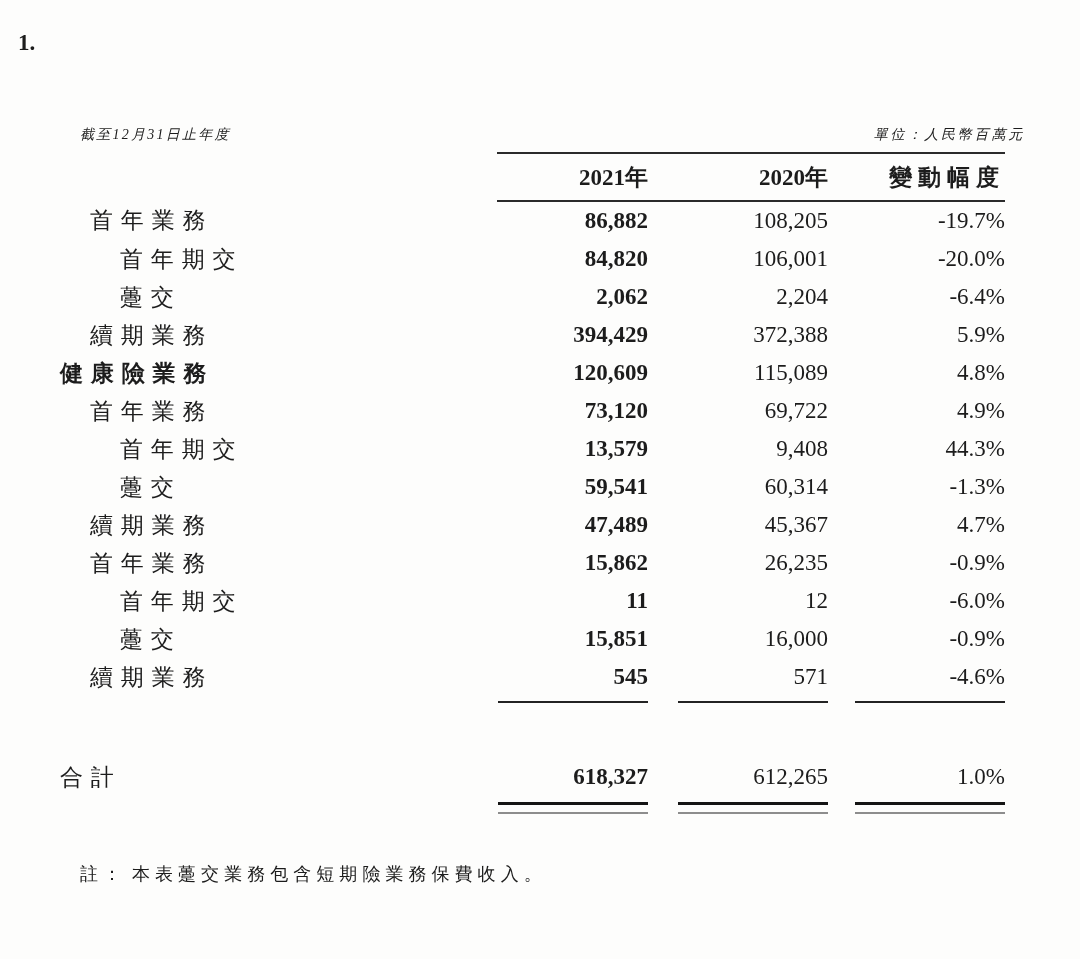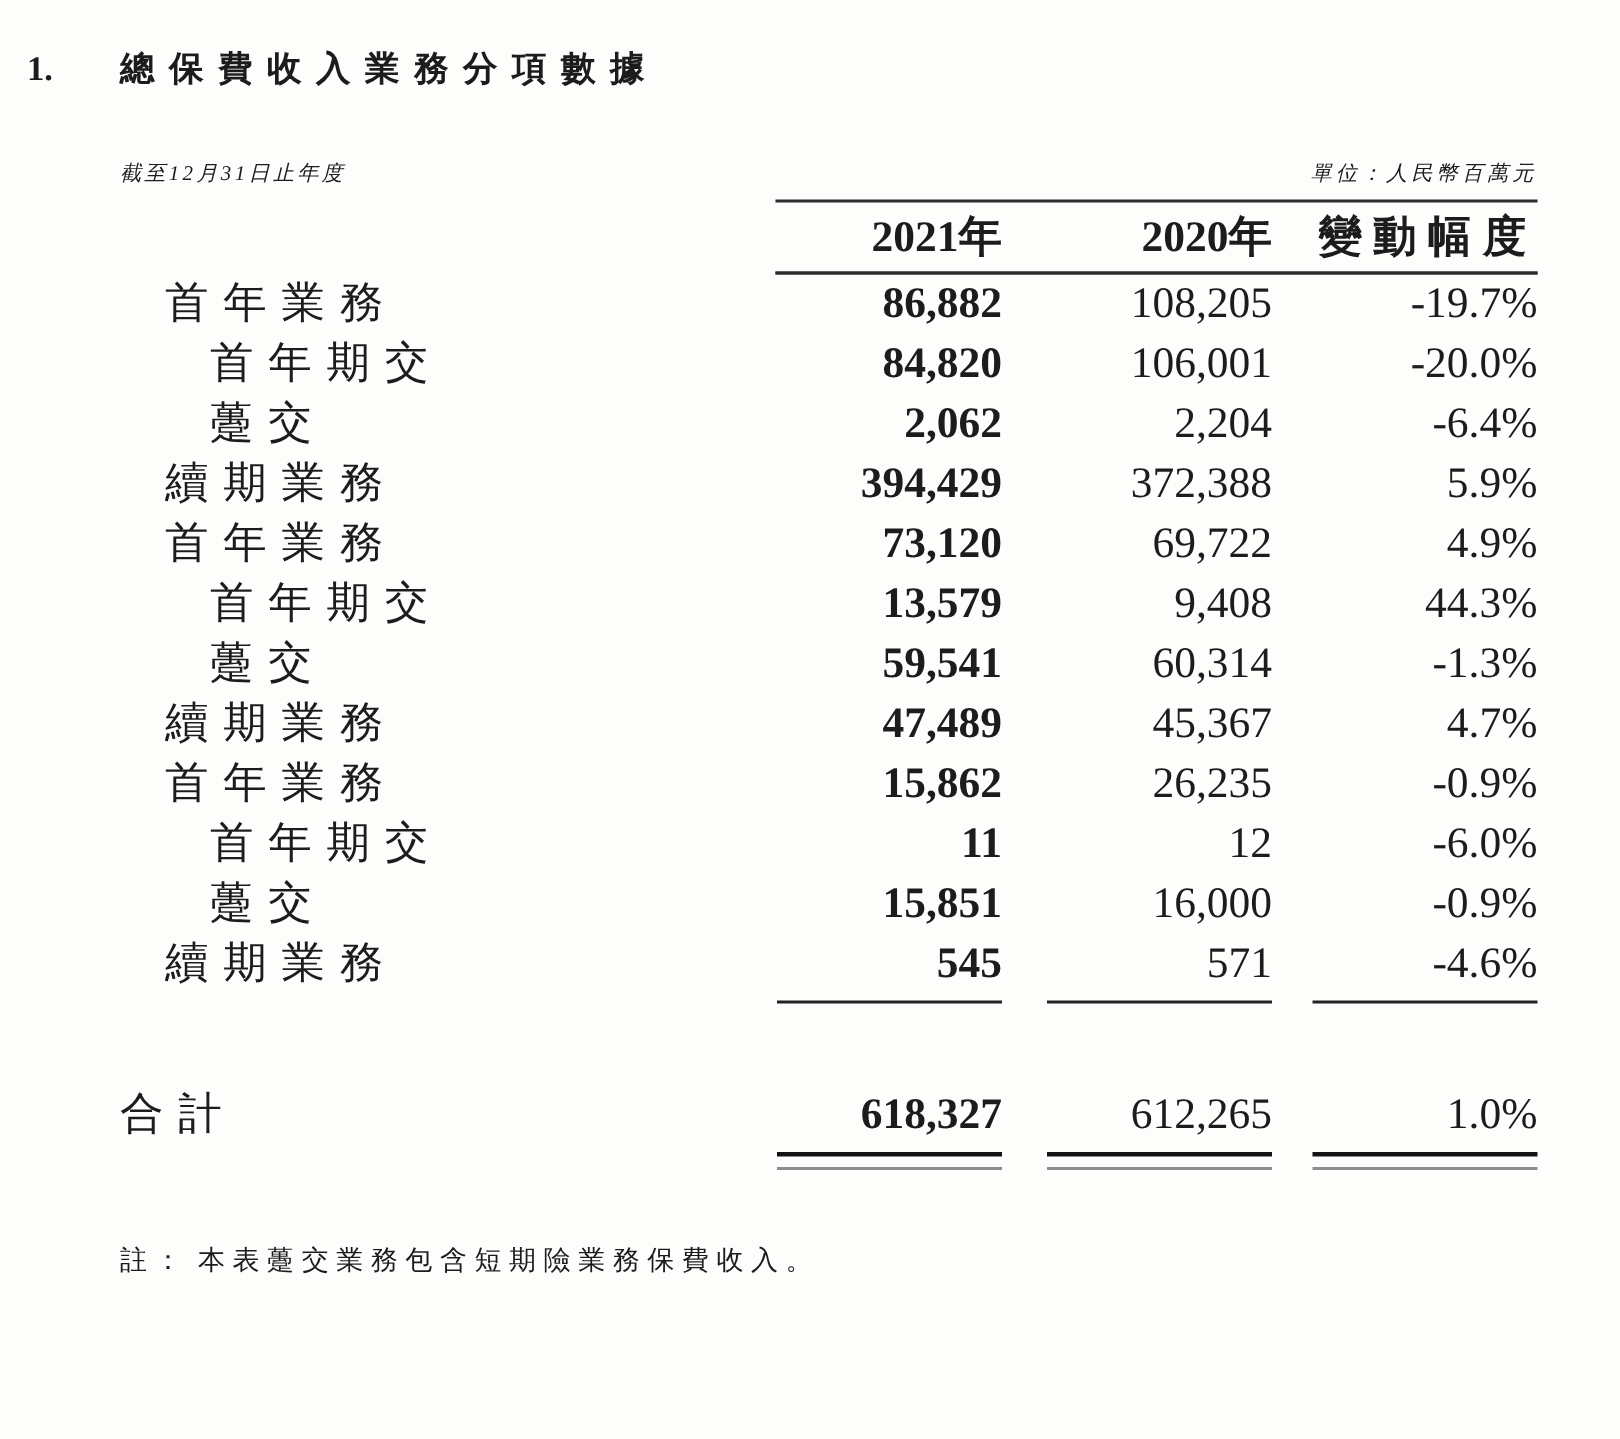--- a/index.html
+++ b/index.html
@@ -8,23 +8,23 @@
     font-family:"Liberation Serif","DejaVu Serif",serif;color:#1c1c1c;overflow:hidden;
   }
   
   .title-row{display:flex;align-items:baseline;padding:30px 0 0 18px;font-weight:bold;font-size:23px;}
   .title-num{width:62px;letter-spacing:0;}
   .title-text{letter-spacing:0.42em;}
   
   .sub-row{display:flex;justify-content:space-between;align-items:flex-end;
     margin:46px 55px 0 80px;font-size:14px;font-style:italic;}
   .period-label{letter-spacing:0.16em;}
-  .unit-label{letter-spacing:0.2em;}
+  .unit-label{letter-spacing:0.2em;margin-top:24px;}
   
-  table.premium{border-collapse:collapse;table-layout:fixed;margin:8px 0 0 80px;width:945px;font-size:29px;}
+  table.premium{border-collapse:collapse;table-layout:fixed;margin:8px 0 0 60px;width:945px;font-size:23px;}
   col.c-label{width:437px;} col.c-2021{width:151px;} col.c-2020{width:180px;} col.c-chg{width:177px;}
   thead th{font-weight:bold;text-align:right;height:46px;vertical-align:middle;padding:0;}
   thead th.numh{border-top:2px solid #2b2b2b;border-bottom:2px solid #2b2b2b;}
   thead th.h2021{font-weight:bold;}
   thead th.hchg{letter-spacing:0.26em;}
   tbody td{height:38px;vertical-align:middle;padding:0;}
   td.label{text-align:left;letter-spacing:0.34em;white-space:nowrap;}
   td.num{text-align:right;font-variant-numeric:tabular-nums;}
   td.c2021{font-weight:bold;}
   tr.first-row td{padding-top:16px;}
@@ -43,21 +43,20 @@
   .note{display:flex;margin:44px 0 0 80px;font-size:18px;letter-spacing:0.28em;}
   .note-prefix{width:52px;flex:none;}
 </style>
 </head>
 <body>
 
 <div class="page">
 
   <div class="title-row">
     <span class="title-num">1.</span>
-    <span class="title-text">總保費收入業務分項數據</span>
   </div>
 
   <div class="sub-row">
     <span class="period-label">截至12月31日止年度</span>
     <span class="unit-label">單位：人民幣百萬元</span>
   </div>
 
   <table class="premium">
     <colgroup>
         <col class="c-label">
@@ -90,20 +89,26 @@
         <td class="label ind2">躉交</td>
         <td class="num c2021">2,062</td>
         <td class="num">2,204</td>
         <td class="num">-6.4%</td>
       </tr>
       <tr>
         <td class="label ind1">續期業務</td>
         <td class="num c2021">394,429</td>
         <td class="num">372,388</td>
         <td class="num">5.9%</td>
+      </tr>
+      <tr class="sec">
+        <td class="label">健康險業務</td>
+        <td class="num c2021">120,609</td>
+        <td class="num">115,089</td>
+        <td class="num">4.8%</td>
       </tr>
       <tr>
         <td class="label ind1">首年業務</td>
         <td class="num c2021">73,120</td>
         <td class="num">69,722</td>
         <td class="num">4.9%</td>
       </tr>
       <tr>
         <td class="label ind2">首年期交</td>
         <td class="num c2021">13,579</td>

